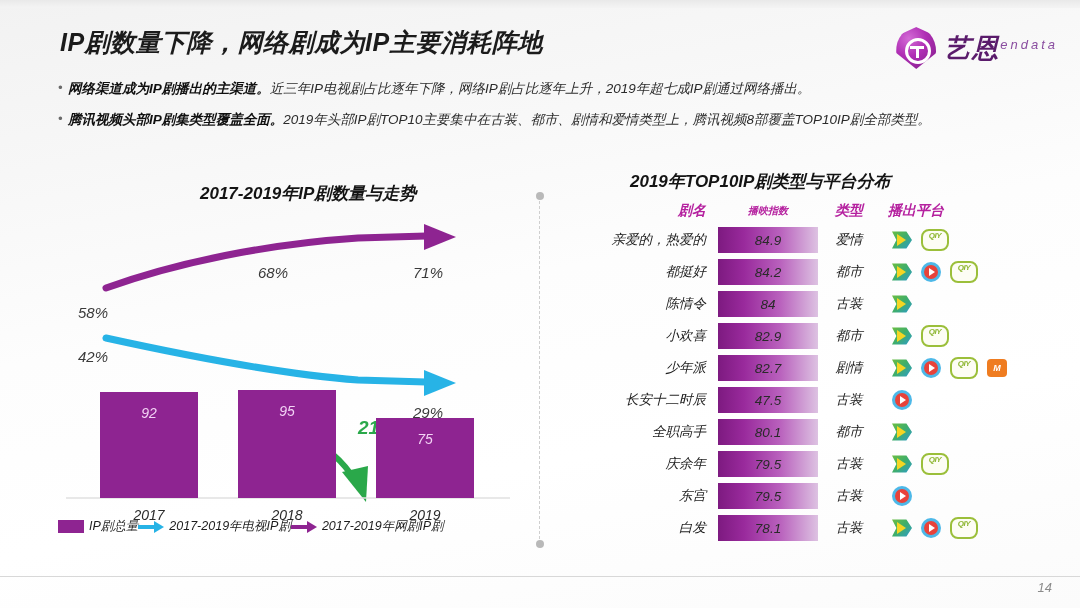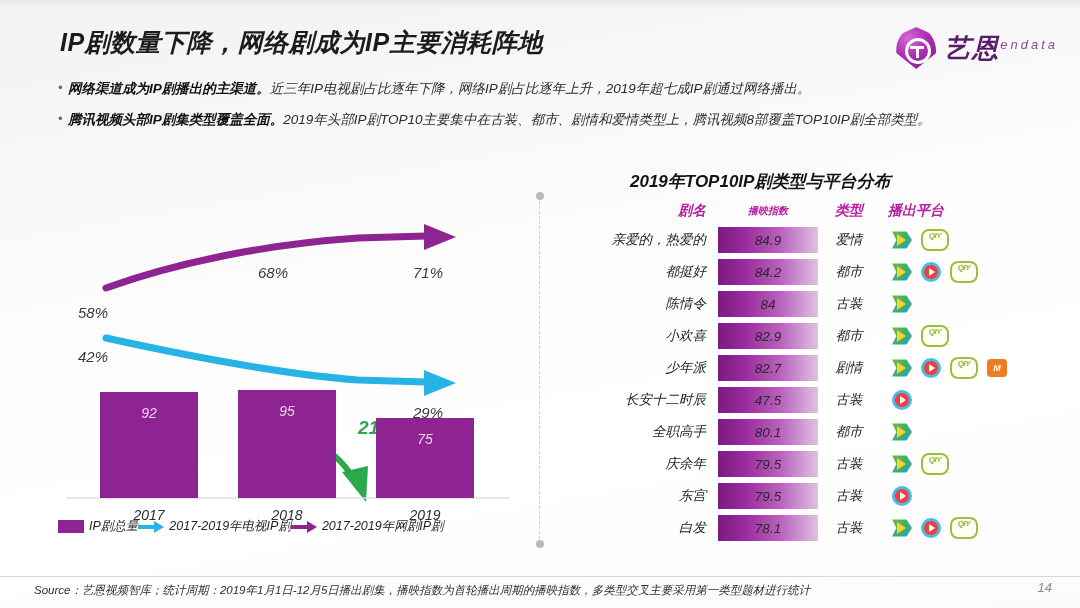--- a/index.html
+++ b/index.html
@@ -138,20 +138,21 @@
     <div class="bullet">
       <span class="dot">•</span>
       <span class="btext"><b>网络渠道成为IP剧播出的主渠道。</b><span>近三年IP电视剧占比逐年下降，网络IP剧占比逐年上升，2019年超七成IP剧通过网络播出。</span></span>
     </div>
     <div class="bullet">
       <span class="dot">•</span>
       <span class="btext"><b>腾讯视频头部IP剧集类型覆盖全面。</b><span>2019年头部IP剧TOP10主要集中在古装、都市、剧情和爱情类型上，腾讯视频8部覆盖TOP10IP剧全部类型。</span></span>
     </div>
   </div>
 
+  <div class="panel-title" id="left-title">2017-2019年IP剧数量与走势</div>
 
   <div class="chart">
     <svg width="460" height="330" viewBox="0 0 460 330">
 
       <path d="M48,78 C120,52 210,34 300,28 L368,26" fill="none" stroke="#8e2491" stroke-width="7" stroke-linecap="round"></path>
       <polygon points="366,14 398,27 366,40" fill="#8e2491"></polygon>
 
       <path d="M48,128 C130,146 220,164 300,170 L368,172" fill="none" stroke="#27b3e6" stroke-width="7" stroke-linecap="round"></path>
       <polygon points="366,160 398,173 366,186" fill="#27b3e6"></polygon>
 
@@ -368,15 +369,14 @@
             </span>
             <span class="ico ico-iqiyi">
               <span>QIY</span>
             </span>
           </div>
         </div>
       </div>
   </div>
 
   <div class="footline"></div>
-  <div class="source">Source：艺恩视频智库；统计周期：2019年1月1日-12月5日播出剧集，播映指数为首轮播出周期的播映指数，多类型交叉主要采用第一类型题材进行统计</div>
   <div class="pageno">14</div>
 </div>
 
 </body></html>

